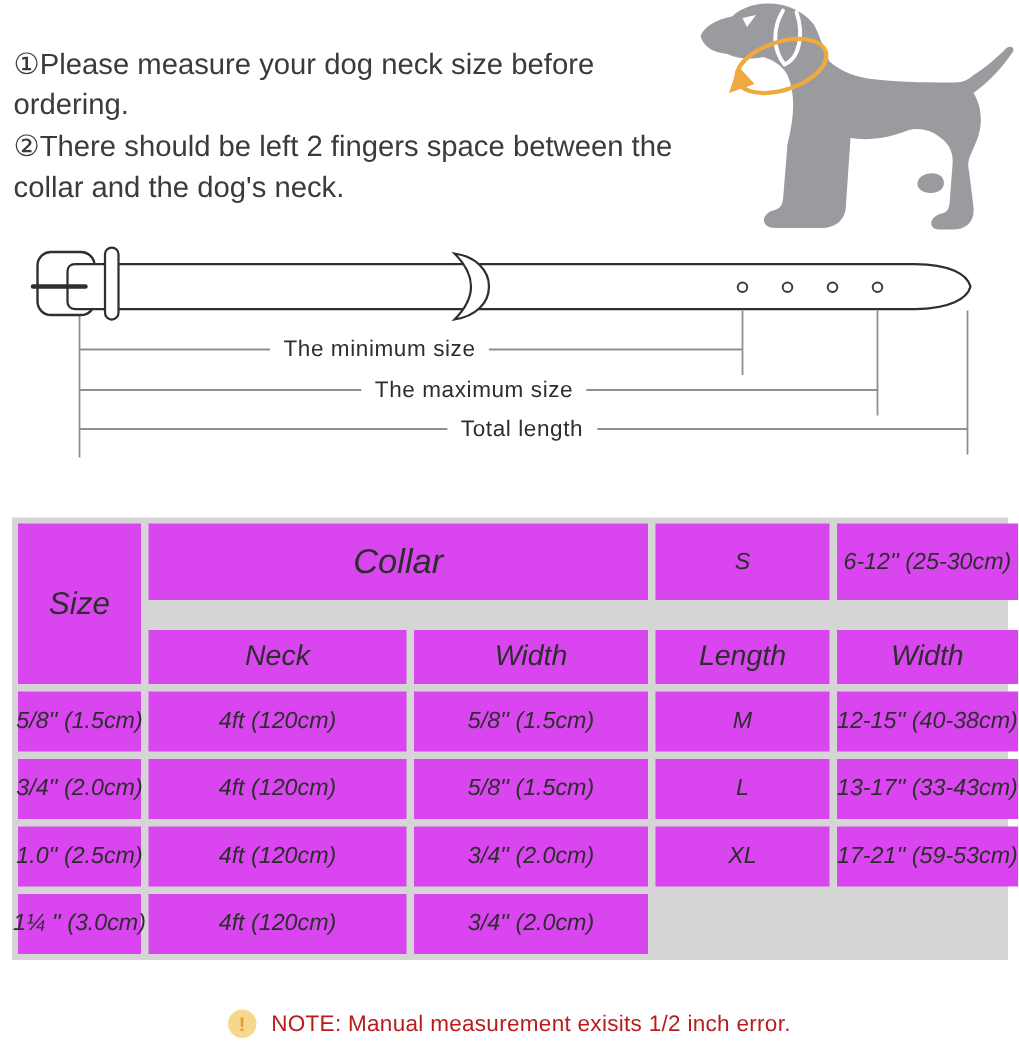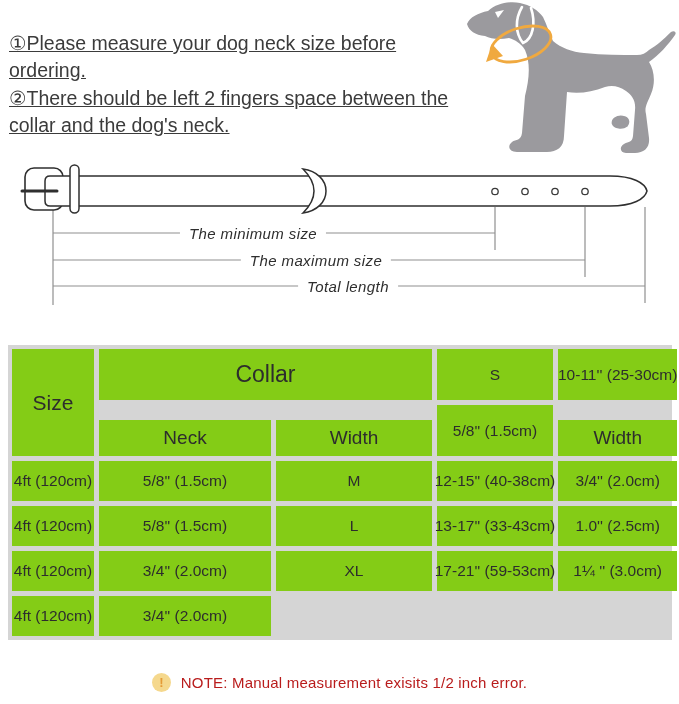--- a/index.html
+++ b/index.html
@@ -1,41 +1,41 @@
 <!DOCTYPE html>
 <html><head>
 <meta charset="utf-8">
 <style>
   html,body{margin:0;padding:0;background:#fff;}
   #stage{
     position:relative;width:679px;height:704px;background:#ffffff;overflow:hidden;
     font-family:"Liberation Sans",sans-serif;color:#3b3b3b;
   }
   
-  .instructions{position:absolute;left:9px;top:30px;width:452px;font-size:19.5px;line-height:27px;color:#3b3b3b;text-decoration:underline;}
+  .instructions{position:absolute;left:9px;top:30px;width:452px;font-size:19.5px;line-height:27px;color:#3b3b3b;}
   .instructions p{margin:0 0 1px 0;}
   
   .dog-wrap{position:absolute;left:445px;top:0px;width:234px;height:162px;}
   
-  .collar-wrap{position:absolute;left:0px;top:160px;width:618px;height:150px;font-style:italic;}
+  .collar-wrap{position:absolute;left:0px;top:160px;width:618px;height:150px;}
   .measure-label{
     position:absolute;transform:translate(-50%,-50%);background:#ffffff;
     padding:0 9px;font-size:15px;letter-spacing:.4px;color:#2e2e2e;white-space:nowrap;
   }
   
   .size-table{
     position:absolute;left:8px;top:345px;width:664px;box-sizing:border-box;
     background:#d5d5d5;padding:4px;
     display:grid;gap:5px;
     grid-template-columns:82px 172px 156px 116px 1fr;
     grid-template-rows:51px 51px 40px 40px 40px 40px;
   }
   .cell{
-    background:#84cc16;display:flex;align-items:center;justify-content:center;
-    color:#2d2d2d;font-size:15.5px;white-space:nowrap;
+    background:#d946ef;display:flex;align-items:center;justify-content:center;
+    color:#2d2d2d;font-size:15.5px;white-space:nowrap;font-style:italic;
   }
   .cell.h-main{font-size:23px;}
   .cell.h-size{font-size:21px;grid-row:1/3;grid-column:1;}
   .cell.h-sub{font-size:19px;margin-top:15px;}
   .span2-collar{grid-column:2/4;}
   .span2-leash{grid-column:4/6;}
   
   .note{
     position:absolute;left:0;top:669px;width:679px;height:26px;
     display:flex;align-items:center;justify-content:center;gap:10px;
@@ -139,24 +139,25 @@
     <span class="measure-label" style="left:316px;top:100px;">The maximum size</span>
     <span class="measure-label" style="left:348px;top:126px;">Total length</span>
   </div>
 
   <div class="size-table">
     <div class="cell h-size">Size</div>
     <div class="cell h-main span2-collar">Collar</div>
 
     <div class="cell h-sub" style="grid-row:2;grid-column:2;">Neck</div>
     <div class="cell h-sub" style="grid-row:2;grid-column:3;">Width</div>
+    <div class="cell h-sub" style="grid-row:2;grid-column:4;">Length</div>
     <div class="cell h-sub" style="grid-row:2;grid-column:5;">Width</div>
 
     <div class="cell">S</div>
-    <div class="cell">10-11'' (25-30cm)</div>
+    <div class="cell">6-12'' (25-30cm)</div>
     <div class="cell">5/8'' (1.5cm)</div>
     <div class="cell">4ft (120cm)</div>
     <div class="cell">5/8'' (1.5cm)</div>
 
     <div class="cell">M</div>
     <div class="cell">12-15'' (40-38cm)</div>
     <div class="cell">3/4'' (2.0cm)</div>
     <div class="cell">4ft (120cm)</div>
     <div class="cell">5/8'' (1.5cm)</div>
 

